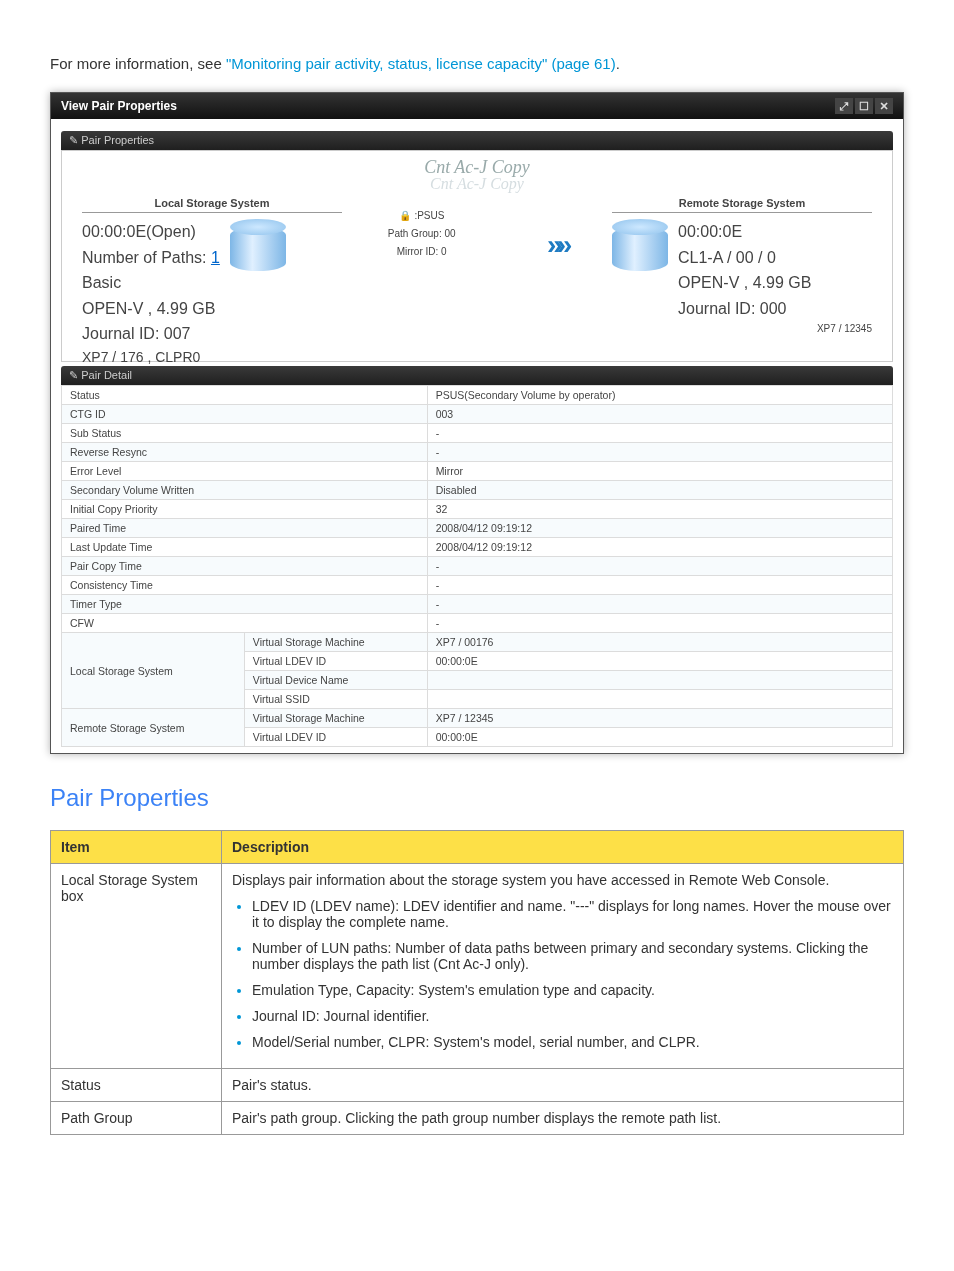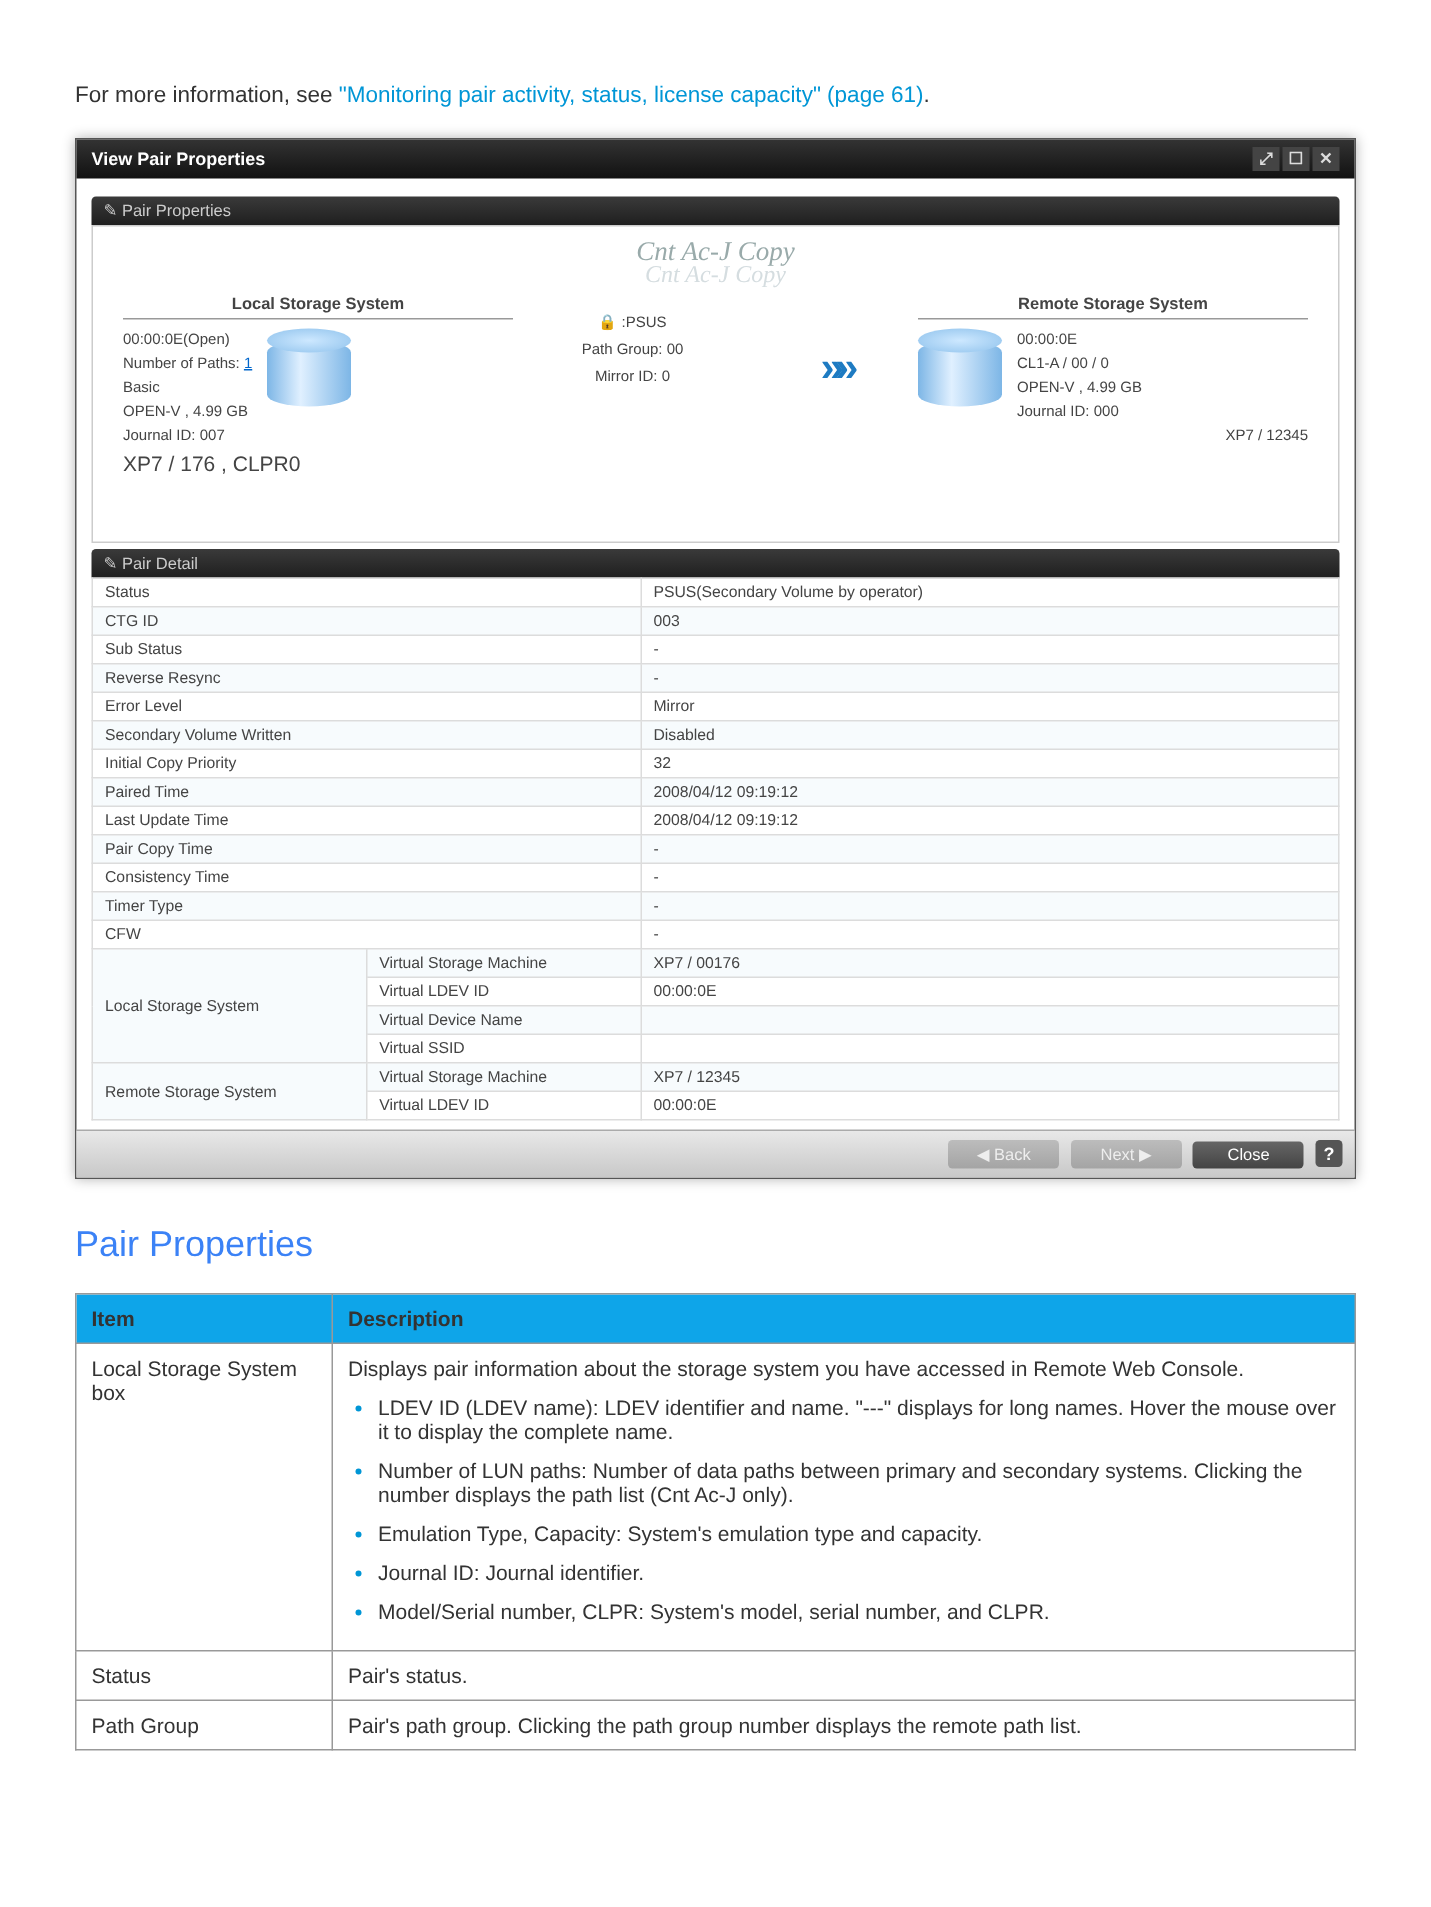--- a/index.html
+++ b/index.html
@@ -104,21 +104,21 @@
   .storage-header {
     font-weight: bold;
     font-size: 11px;
     color: #444;
     border-bottom: 1px solid #999;
     text-align: center;
     padding-bottom: 3px;
     margin-bottom: 6px;
   }
   .storage-info {
-    font-size: 10px;
+    font-size: 16px;
     color: #444;
     line-height: 1.6;
   }
   .storage-info .link {
     color: #0066cc;
     text-decoration: underline;
     cursor: pointer;
   }
   .storage-footer-left {
     font-size: 14px;
@@ -262,21 +262,21 @@
     font-size: 14px;
   }
   table.doc-table th, table.doc-table td {
     border: 1px solid #999;
     padding: 8px 10px;
     text-align: left;
     vertical-align: top;
   }
   table.doc-table th {
     font-weight: bold;
-    background: #0ea5e9;
+    background: #fde047;
   }
   table.doc-table td.item-col {
     width: 150px;
   }
   .desc-list {
     margin: 10px 0 0 0;
     padding-left: 20px;
   }
   .desc-list li {
     margin-bottom: 10px;
@@ -446,26 +446,20 @@
           </tr>
         <tr>
             <td class="sub">Virtual LDEV ID</td>
             <td>00:00:0E</td>
           </tr>
       </tbody>
     </table>
 
   </div>
 
-  <div class="dialog-footer">
-    <span class="footer-btn disabled">◀ Back</span>
-    <span class="footer-btn disabled">Next ▶</span>
-    <span class="footer-btn enabled">Close</span>
-    <span class="footer-help">?</span>
-  </div>
 </div>
 
 <h2 class="doc-heading">Pair Properties</h2>
 
 <table class="doc-table">
   <thead>
     <tr>
       <th class="item-col">Item</th>
       <th>Description</th>
     </tr>

